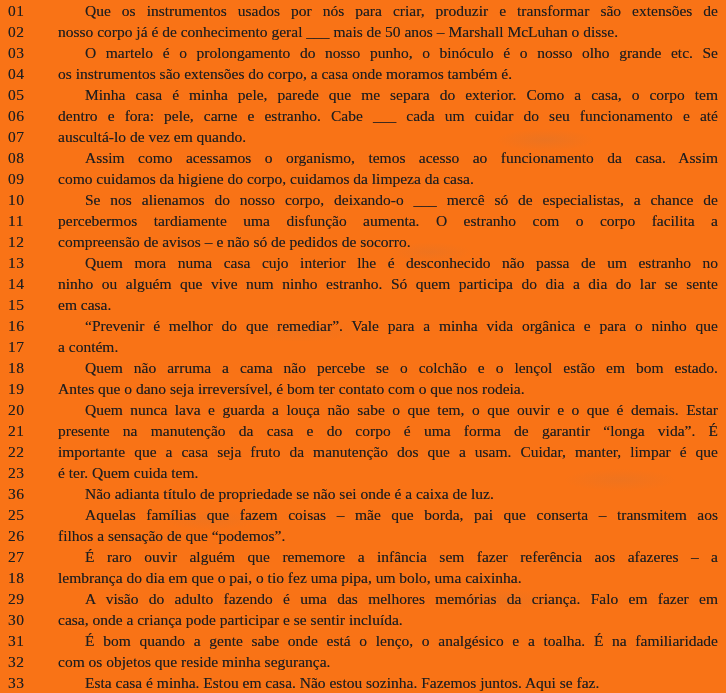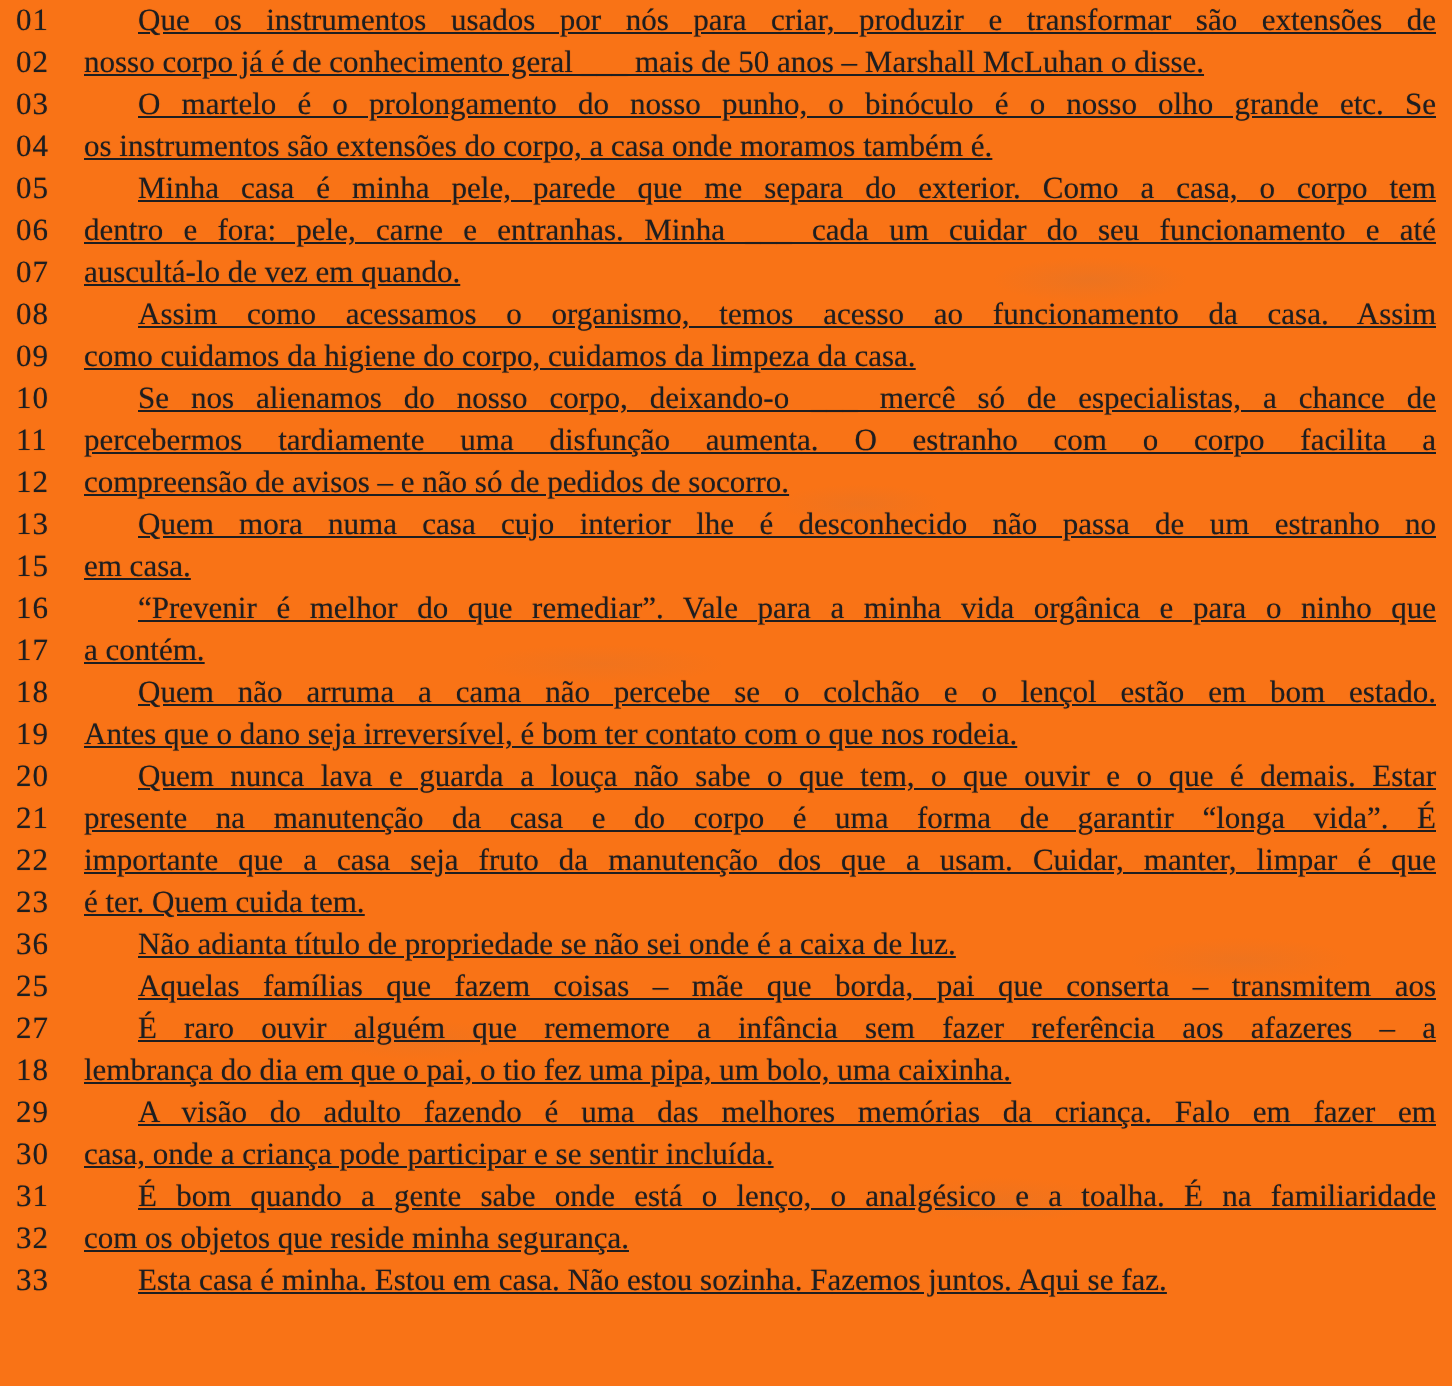--- a/index.html
+++ b/index.html
@@ -41,25 +41,24 @@
     font-size: 15.5px;
   }
   .num {
     flex: 0 0 26px;
     margin-left: 8px;
     letter-spacing: 0.5px;
     text-shadow: 0 0 0.5px rgba(30,30,30,0.55);
   }
   .txt {
     flex: 1 1 auto;
-    margin-left: 8px;
+    margin-left: 24px;
     margin-right: 8px;
     white-space: nowrap;
     text-shadow: 0 0 0.5px rgba(30,30,30,0.55);
-    text-decoration: underline;
   }
   .line.justify .txt {
     white-space: normal;
     text-align: justify;
     text-align-last: justify;
   }
   .line.indent .txt {
     text-indent: 27px;
   }
 </style>
@@ -88,21 +87,21 @@
     <span class="txt">os instrumentos são extensões do corpo, a casa onde moramos também é.</span>
   </div>
 
   <div class="line indent justify">
     <span class="num">05</span>
     <span class="txt">Minha casa é minha pele, parede que me separa do exterior. Como a casa, o corpo tem</span>
   </div>
 
   <div class="line justify">
     <span class="num">06</span>
-    <span class="txt">dentro e fora: pele, carne e entranhas. Minha ___ cada um cuidar do seu funcionamento e até</span>
+    <span class="txt">dentro e fora: pele, carne e estranho. Cabe ___ cada um cuidar do seu funcionamento e até</span>
   </div>
 
   <div class="line">
     <span class="num">07</span>
     <span class="txt">auscultá-lo de vez em quando.</span>
   </div>
 
   <div class="line indent justify">
     <span class="num">08</span>
     <span class="txt">Assim como acessamos o organismo, temos acesso ao funcionamento da casa. Assim</span>
@@ -126,20 +125,24 @@
   <div class="line">
     <span class="num">12</span>
     <span class="txt">compreensão de avisos – e não só de pedidos de socorro.</span>
   </div>
 
   <div class="line indent justify">
     <span class="num">13</span>
     <span class="txt">Quem mora numa casa cujo interior lhe é desconhecido não passa de um estranho no</span>
   </div>
 
+  <div class="line justify">
+    <span class="num">14</span>
+    <span class="txt">ninho ou alguém que vive num ninho estranho. Só quem participa do dia a dia do lar se sente</span>
+  </div>
 
   <div class="line">
     <span class="num">15</span>
     <span class="txt">em casa.</span>
   </div>
 
   <div class="line indent justify">
     <span class="num">16</span>
     <span class="txt">“Prevenir é melhor do que remediar”. Vale para a minha vida orgânica e para o ninho que</span>
   </div>
@@ -182,20 +185,24 @@
   <div class="line indent">
     <span class="num">36</span>
     <span class="txt">Não adianta título de propriedade se não sei onde é a caixa de luz.</span>
   </div>
 
   <div class="line indent justify">
     <span class="num">25</span>
     <span class="txt">Aquelas famílias que fazem coisas – mãe que borda, pai que conserta – transmitem aos</span>
   </div>
 
+  <div class="line">
+    <span class="num">26</span>
+    <span class="txt">filhos a sensação de que “podemos”.</span>
+  </div>
 
   <div class="line indent justify">
     <span class="num">27</span>
     <span class="txt">É raro ouvir alguém que rememore a infância sem fazer referência aos afazeres – a</span>
   </div>
 
   <div class="line">
     <span class="num">18</span>
     <span class="txt">lembrança do dia em que o pai, o tio fez uma pipa, um bolo, uma caixinha.</span>
   </div>

